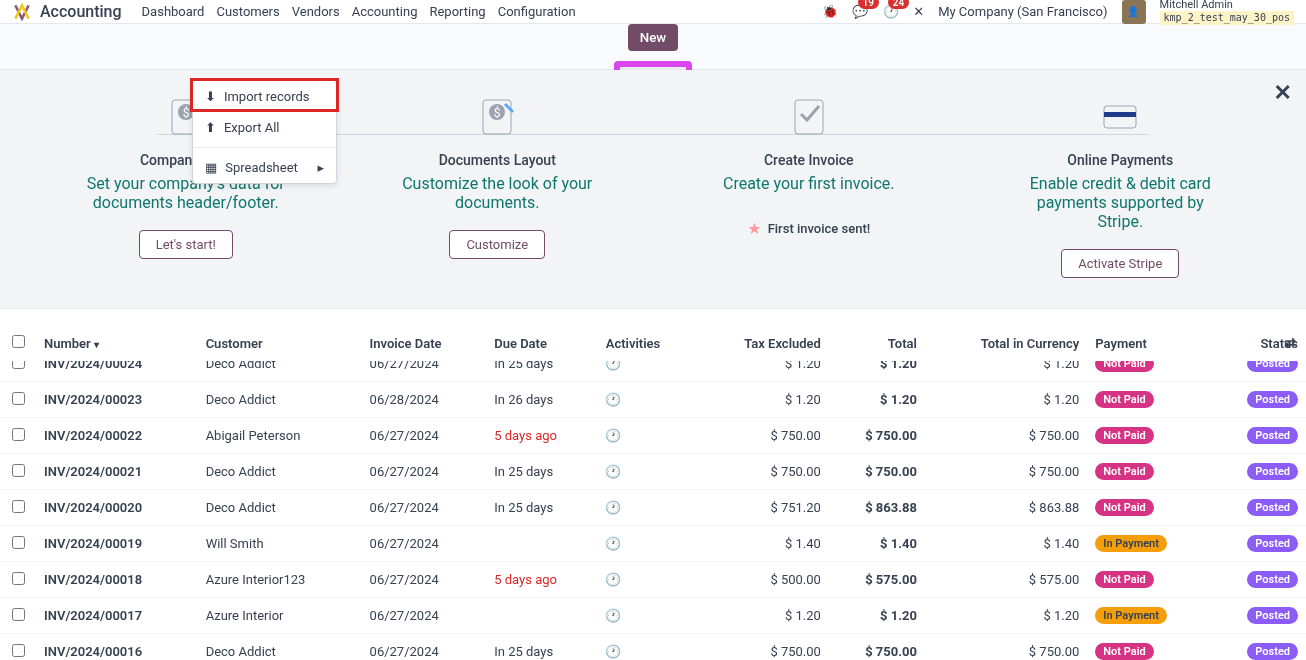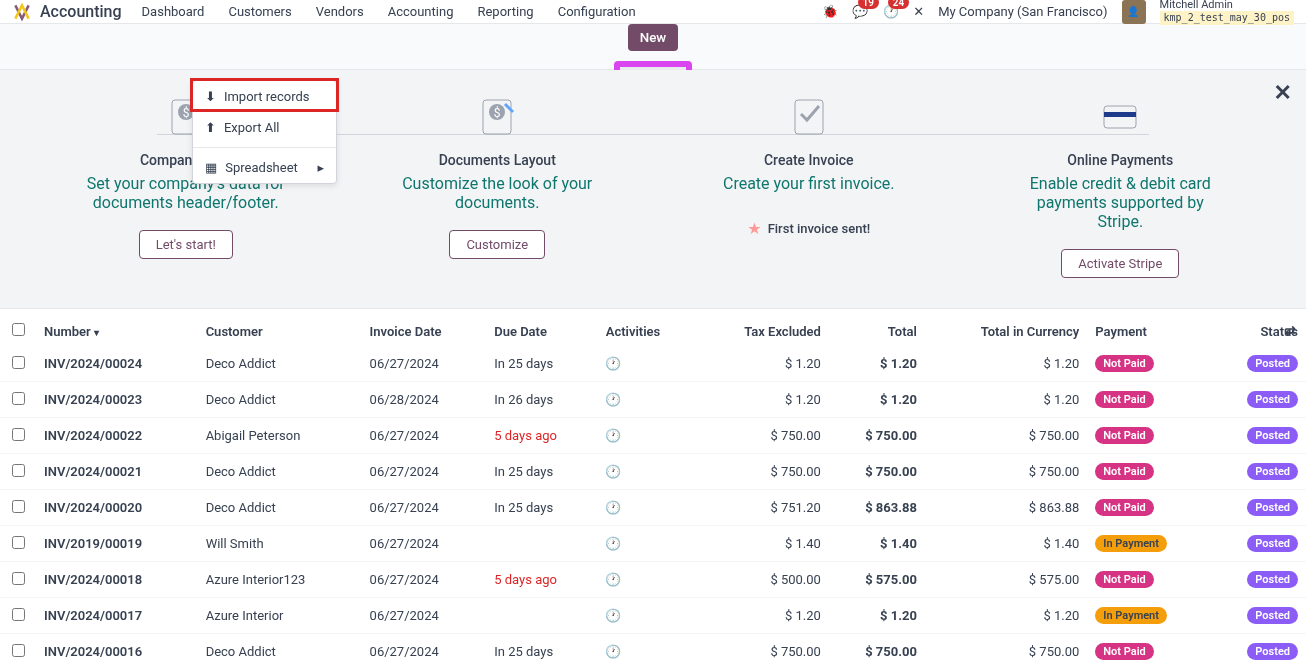--- a/index.html
+++ b/index.html
@@ -1,20 +1,20 @@
 <!DOCTYPE html>
 <html><head>
 <meta charset="utf-8">
 <style>
 * { margin:0; padding:0; box-sizing:border-box; font-family:-apple-system,BlinkMacSystemFont,"Segoe UI",Roboto,sans-serif; }
 body { font-size:13px; color:#374151; background:#fff; }
 .topbar { display:flex; align-items:center; height:24px; padding:0 12px; border-bottom:1px solid #e5e7eb; }
 .logo { width:20px; height:20px; margin-right:8px; }
 .app-name { font-size:16px; font-weight:500; color:#374151; margin-right:20px; }
-.nav { display:flex; gap:24px; }
+.nav { display:flex; gap:12px; }
 .nav-item { color:#374151; cursor:pointer; }
 .topbar-right { margin-left:auto; display:flex; align-items:center; gap:14px; }
 .badge-wrap { position:relative; display:flex; align-items:center; }
 .badge { position:absolute; top:-8px; right:-10px; background:#d63031; color:#fff; font-size:10px; padding:1px 5px; border-radius:10px; font-weight:600; }
 .company { font-size:13px; }
 .avatar { width:24px; height:24px; border-radius:3px; background:#8b7355; display:flex; align-items:center; justify-content:center; color:#fff; font-size:10px; }
 .user-info { display:flex; flex-direction:column; font-size:11px; line-height:1.2; }
 .db-badge { background:#fef3c7; padding:1px 4px; font-family:monospace; font-size:10px; }
 
 .toolbar { display:flex; align-items:center; height:46px; padding:0 16px; gap:10px; border-bottom:1px solid #e5e7eb; background:#f9fafb;flex-direction:column; }
@@ -44,21 +44,21 @@
 .step-title { font-weight:500; font-size:14px; margin-bottom:6px; color:#374151; }
 .step-desc { font-size:16px; color:#0f766e; margin-bottom:18px; max-width:210px; }
 .step-btn { border:1px solid #714b67; color:#714b67; background:#fff; padding:6px 16px; border-radius:4px; cursor:pointer; font-size:13px; }
 .close-onboard { position:absolute; top:10px; right:14px; font-size:22px; font-weight:bold; cursor:pointer; }
 .connector { position:absolute; top:64px; left:12%; right:12%; height:1px; background:#d1d5db; z-index:0; }
 .first-sent { display:flex; align-items:center; gap:6px; color:#374151; font-weight:500; margin-top:8px; }
 .star { color:#ff9999; font-size:16px; }
 
 .table-wrap { overflow-y:auto; height:calc(660px - 40px - 46px - 200px); position:relative; }
 table { width:100%; border-collapse:collapse; }
-th { text-align:left; padding:10px 8px; font-weight:600; border-bottom:1px solid #e5e7eb; background:#fff; position:sticky; top:4px; font-size:13px;margin-left:36px; }
+th { text-align:left; padding:10px 8px; font-weight:600; border-bottom:1px solid #e5e7eb; background:#fff; position:sticky; top:16px; font-size:13px;margin-left:36px; }
 th.right, td.right { text-align:right; }
 td { padding:9px 8px; border-bottom:1px solid #f3f4f6; font-size:13px; }
 .chk { width:36px; text-align:center; }
 .num-col { font-weight:600; }
 .overdue { color:#dc2626; }
 .pill { display:inline-block; padding:2px 8px; border-radius:10px; font-size:11px; font-weight:600; color:#fff; }
 .pill-notpaid { background:#d63384; }
 .pill-inpayment { background:#f59e0b; color:#374151; }
 .pill-posted { background:#8b5cf6; }
 .clock { color:#6b7280; }
@@ -281,21 +281,21 @@
           <td class="">In 25 days</td>
           <td><span class="clock">🕐</span></td>
           <td class="right">$ 751.20</td>
           <td class="right"><b>$ 863.88</b></td>
           <td class="right">$ 863.88</td>
           <td><span class="pill pill-notpaid">Not Paid</span></td>
           <td class="right"><span class="pill pill-posted">Posted</span></td>
         </tr>
         <tr>
           <td class="chk"><input type="checkbox" style=""></td>
-          <td class="num-col">INV/2019/00019</td>
+          <td class="num-col">INV/2024/00019</td>
           <td>Will Smith</td>
           <td>06/27/2024</td>
           <td class=""></td>
           <td><span class="clock">🕐</span></td>
           <td class="right">$ 1.40</td>
           <td class="right"><b>$ 1.40</b></td>
           <td class="right">$ 1.40</td>
           <td><span class="pill pill-inpayment">In Payment</span></td>
           <td class="right"><span class="pill pill-posted">Posted</span></td>
         </tr>

